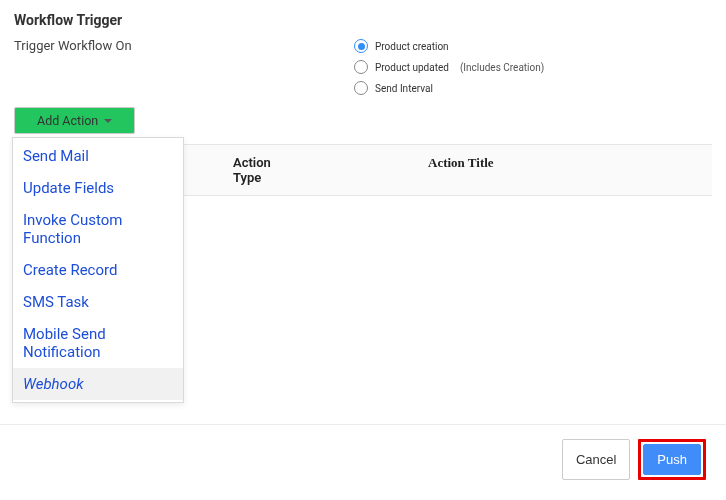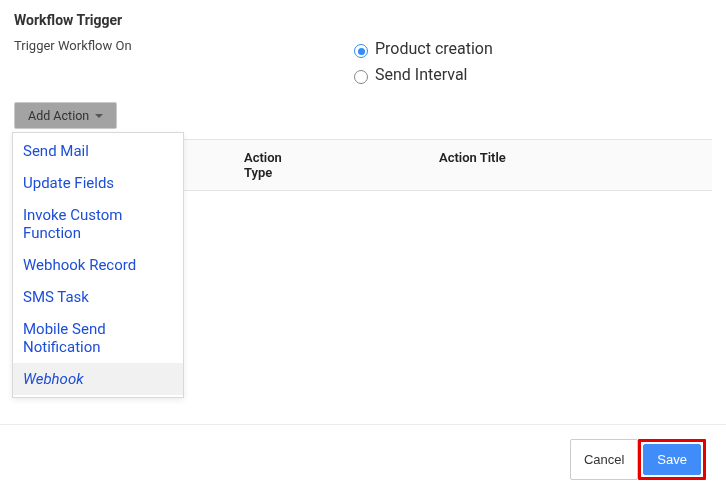--- a/index.html
+++ b/index.html
@@ -19,38 +19,38 @@
   }
   .section-heading {
     font-size: 14px;
     color: #333;
     margin: 2px 0 10px 0;
     font-weight: 700;
   }
   .field-row {
     display: flex;
     align-items: flex-start;
-    margin-bottom: 18px;
+    margin-bottom: 12px;
   }
   .field-label {
     width: 340px;
     font-size: 13px;
     color: #444;
   }
   .radio-group {
     display: flex;
     flex-direction: column;
     gap: 7px;
     padding-top: 1px;
   }
   .radio-item {
     display: flex;
-    align-items: flex-end;
+    align-items: center;
     gap: 7px;
-    font-size: 16px;
+    font-size: 10px;
     color: #333;
     cursor: pointer;
   }
   .radio-circle {
     width: 14px;
     height: 14px;
     border: 1.5px solid #888;
     border-radius: 50%;
     display: flex;
     align-items: center;
@@ -69,22 +69,22 @@
   }
   .radio-extra {
     color: #555;
     margin-left: 4px;
   }
   .add-action-btn {
     display: inline-flex;
     align-items: center;
     gap: 6px;
     border: 1px solid #c9c9c9;
-    background: #a3a3a3;
-    padding: 5px 13px;
+    background: #22c55e;
+    padding: 5px 22px;
     font-size: 12.5px;
     color: #333;
     border-radius: 2px;
     cursor: pointer;
     user-select: none;
   }
   .chevron-down {
     width: 0;
     height: 0;
     border-left: 4px solid transparent;
@@ -114,43 +114,44 @@
   }
   .dropdown-item.hovered {
     background: #f1f1f1;
     font-style: italic;
   }
   .table-head {
     display: flex;
     background: #fafafa;
     border-top: 1px solid #e5e5e5;
     border-bottom: 1px solid #e5e5e5;
-    padding: 10px 15px;
+    padding: 10px 4px;
     font-size: 13px;
     font-weight: 600;
     color: #222;
   }
   .col-type {
     flex: 0 0 270px;
     padding-left: 215px;
   }
   .col-title {
     flex: 1;
     padding-left: 140px;
+    font-family: Liberation Serif, serif;
   }
   .footer {
     position: absolute;
     left: 0;
     right: 0;
     bottom: 0;
     border-top: 1px solid #ececec;
     padding: 14px 20px 20px 20px;
     display: flex;
     justify-content: flex-end;
-    gap: 0;
+    gap: 8px;
     background: #fff;
   }
   .btn {
     padding: 7px 13px;
     font-size: 13px;
     border-radius: 2px;
     cursor: pointer;
     border: 1px solid #ccc;
     background: #fff;
     color: #333;
@@ -175,46 +176,51 @@
 
   <div class="field-row">
     <div class="field-label">Trigger Workflow On</div>
     <div class="radio-group">
       <label class="radio-item">
         <span class="radio-circle checked"></span>
         <span>Product creation</span>
       </label>
       <label class="radio-item">
         <span class="radio-circle"></span>
+        <span>Product updated</span>
+        <span class="radio-extra">(Includes Creation)</span>
+      </label>
+      <label class="radio-item">
+        <span class="radio-circle"></span>
         <span>Send Interval</span>
       </label>
     </div>
   </div>
 
 
   <div class="dropdown-wrap">
     <div class="add-action-btn">
       <span>Add Action</span>
       <span class="chevron-down"></span>
     </div>
     <div class="dropdown-menu">
       <div class="dropdown-item">Send Mail</div>
       <div class="dropdown-item">Update Fields</div>
       <div class="dropdown-item">Invoke Custom Function</div>
-      <div class="dropdown-item">Webhook Record</div>
+      <div class="dropdown-item">Create Record</div>
       <div class="dropdown-item">SMS Task</div>
       <div class="dropdown-item">Mobile Send Notification</div>
       <div class="dropdown-item hovered">Webhook</div>
     </div>
   </div>
 
   <div class="table-head">
     <div class="col-type">Action Type</div>
     <div class="col-title">Action Title</div>
   </div>
 </div>
 
 <div class="footer">
   <button class="btn">Cancel</button>
   <span class="save-highlight">
-    <button class="btn btn-primary">Save</button>
+    <button class="btn btn-primary">Push</button>
   </span>
 </div>
 
 </body></html>

